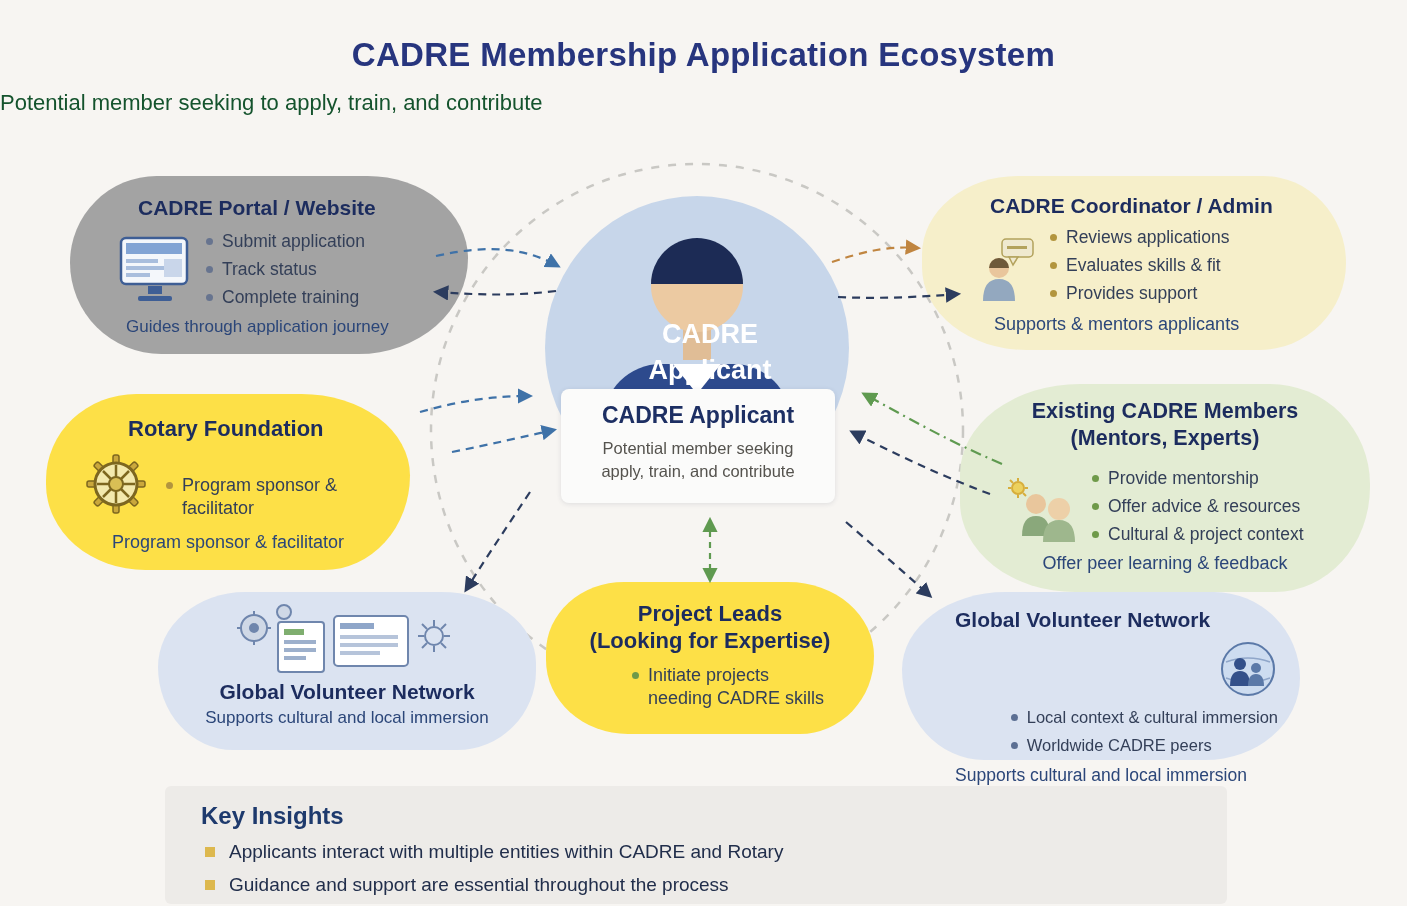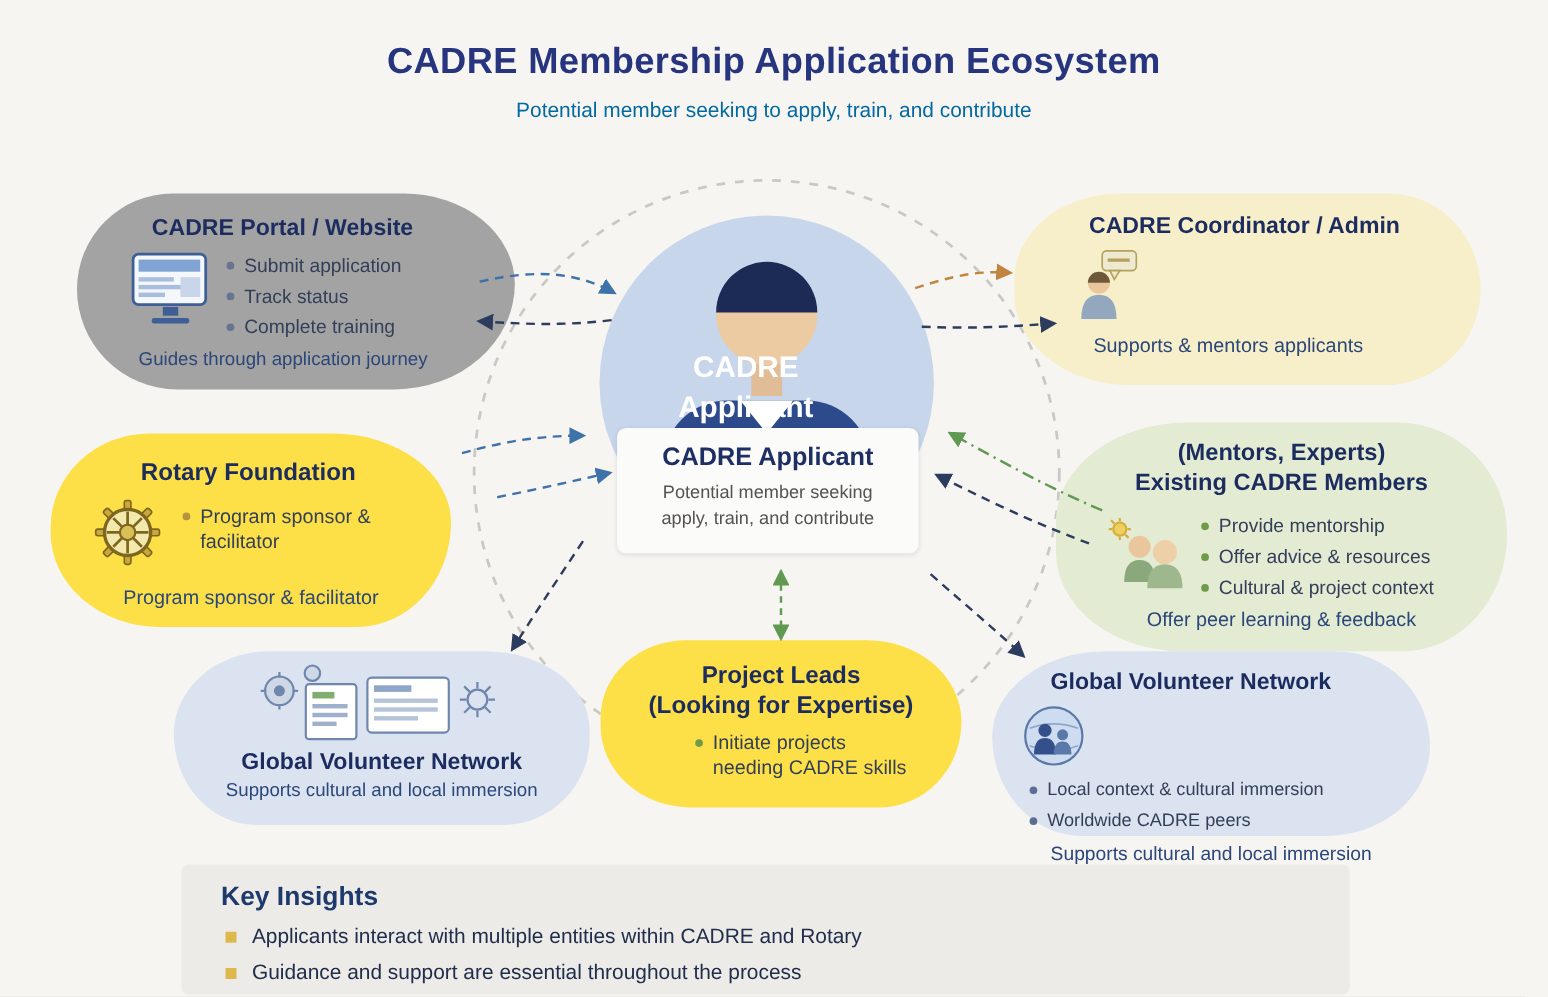--- a/index.html
+++ b/index.html
@@ -8,30 +8,30 @@
     position:relative; width:1407px; height:906px; margin:0 auto;
     background:#f7f5f2; overflow:hidden;
     font-family:"Liberation Sans", sans-serif; color:#24314f;
   }
   .page-title{
     position:absolute; top:36px; left:0; width:100%;
     text-align:center; font-size:33px; font-weight:bold; color:#27357e; letter-spacing:.3px;
   }
   .page-subtitle{
     position:absolute; top:90px; left:0; width:100%;
-    text-align:center; font-size:19px; color:#0369a1;
+    font-size:22px; color:#14532d;
   }
 
   svg.layer{ position:absolute; left:0; top:0; width:1407px; height:906px; pointer-events:none; }
   svg.bg-layer{ z-index:0; }
   svg.arrow-layer{ z-index:4; }
 
   .bubble{ position:absolute; z-index:2; }
   .node-title{ font-size:21px; font-weight:bold; color:#1c2c5e; }
-  .row{ display:flex; align-items:flex-start; }
+  .row{ display:flex; align-items:flex-end; }
   .bullets{ display:flex; flex-direction:column; gap:5px; }
   .bullet{ display:flex; align-items:flex-start; gap:9px; font-size:17.5px; color:#333f58; line-height:23px; }
   .dot{ width:7px; height:7px; border-radius:50%; margin-top:8px; flex:none; }
   .caption{ font-size:17px; color:#2b4679; }
 
   
   .portal{ left:70px; top:176px; width:398px; height:178px; background:#a3a3a3;
     border-radius:95px 110px 120px 100px / 95px 90px 105px 100px; padding:20px 24px 14px 30px; }
   .portal .node-title{ margin-left:38px; }
   .portal .row{ margin-top:8px; }
@@ -96,21 +96,21 @@
   .volright .dot{ background:#5c6f93; }
   .volright .bullet{ font-size:16.5px; }
   .volright .caption{ margin-top:8px; text-align:center; font-size:17.5px; }
 
   
   .avatar-circle{
     position:absolute; left:545px; top:196px; width:304px; height:304px;
     border-radius:50%; background:#c7d6ea; overflow:hidden; z-index:2;
   }
   .avatar-label{
-    position:absolute; left:526px; top:316px; width:304px; z-index:3;
+    position:absolute; left:558px; top:316px; width:304px; z-index:3;
     text-align:center; color:#ffffff; font-weight:bold; font-size:27px; line-height:36px;
   }
   .center-card{
     position:absolute; left:561px; top:389px; width:274px; height:114px; z-index:3;
     background:#fbfbfa; border-radius:8px; box-shadow:0 1px 5px rgba(40,50,80,.12);
     text-align:center; padding-top:13px;
   }
   .center-card .card-title{ font-size:23px; font-weight:bold; color:#1d2f63; }
   .center-card .card-desc{ margin-top:8px; font-size:16.5px; color:#55534e; line-height:23px; }
 
@@ -174,20 +174,34 @@
       <span class="icon">
         <svg width="58" height="64" viewBox="0 0 58 64">
           <rect x="24" y="2" width="31" height="18" rx="4" fill="#efe9cf" stroke="#b3a25c" stroke-width="1.5"></rect>
           <rect x="29" y="9" width="20" height="3" fill="#b3a25c"></rect>
           <path d="M31,20 L35,28 L40,20 Z" fill="#efe9cf" stroke="#b3a25c" stroke-width="1.5"></path>
           <circle cx="21" cy="31" r="10" fill="#e9c69c"></circle>
           <path d="M11,31 A10,10 0 0 1 31,31 Z" fill="#6e5a3a"></path>
           <path d="M5,64 Q5,42 21,42 Q37,42 37,64 Z" fill="#93a8bf"></path>
         </svg>
       </span>
+      <div class="bullets">
+        <div class="bullet">
+            <span class="dot"></span>
+            <span>Reviews applications</span>
+          </div>
+        <div class="bullet">
+            <span class="dot"></span>
+            <span>Evaluates skills &amp; fit</span>
+          </div>
+        <div class="bullet">
+            <span class="dot"></span>
+            <span>Provides support</span>
+          </div>
+      </div>
     </div>
     <div class="caption">Supports &amp; mentors applicants</div>
   </div>
 
   <div class="bubble rotary">
     <div class="node-title">Rotary Foundation</div>
     <div class="row">
       <span class="icon">
         <svg width="64" height="64" viewBox="0 0 64 64">
           <g fill="#caa83c" stroke="#7d671f" stroke-width="1.5">
@@ -221,22 +235,22 @@
             <span class="dot"></span>
             <span>Program sponsor &amp; facilitator</span>
           </div>
       </div>
     </div>
     <div class="caption">Program sponsor &amp; facilitator</div>
   </div>
 
   <div class="bubble members">
     <div class="node-title">
+      <div>Existing CADRE Members</div>
       <div>(Mentors, Experts)</div>
-      <div>Existing CADRE Members</div>
     </div>
     <div class="row">
       <span class="icon">
         <svg width="76" height="64" viewBox="0 0 76 64">
           <g stroke="#d7ae3c" stroke-width="2">
             <circle cx="14" cy="10" r="6" fill="#ecd15e"></circle>
             <line x1="14" y1="0" x2="14" y2="3"></line>
               <line x1="14" y1="17" x2="14" y2="20"></line>
             <line x1="4" y1="10" x2="7" y2="10"></line>
               <line x1="21" y1="10" x2="24" y2="10"></line>

